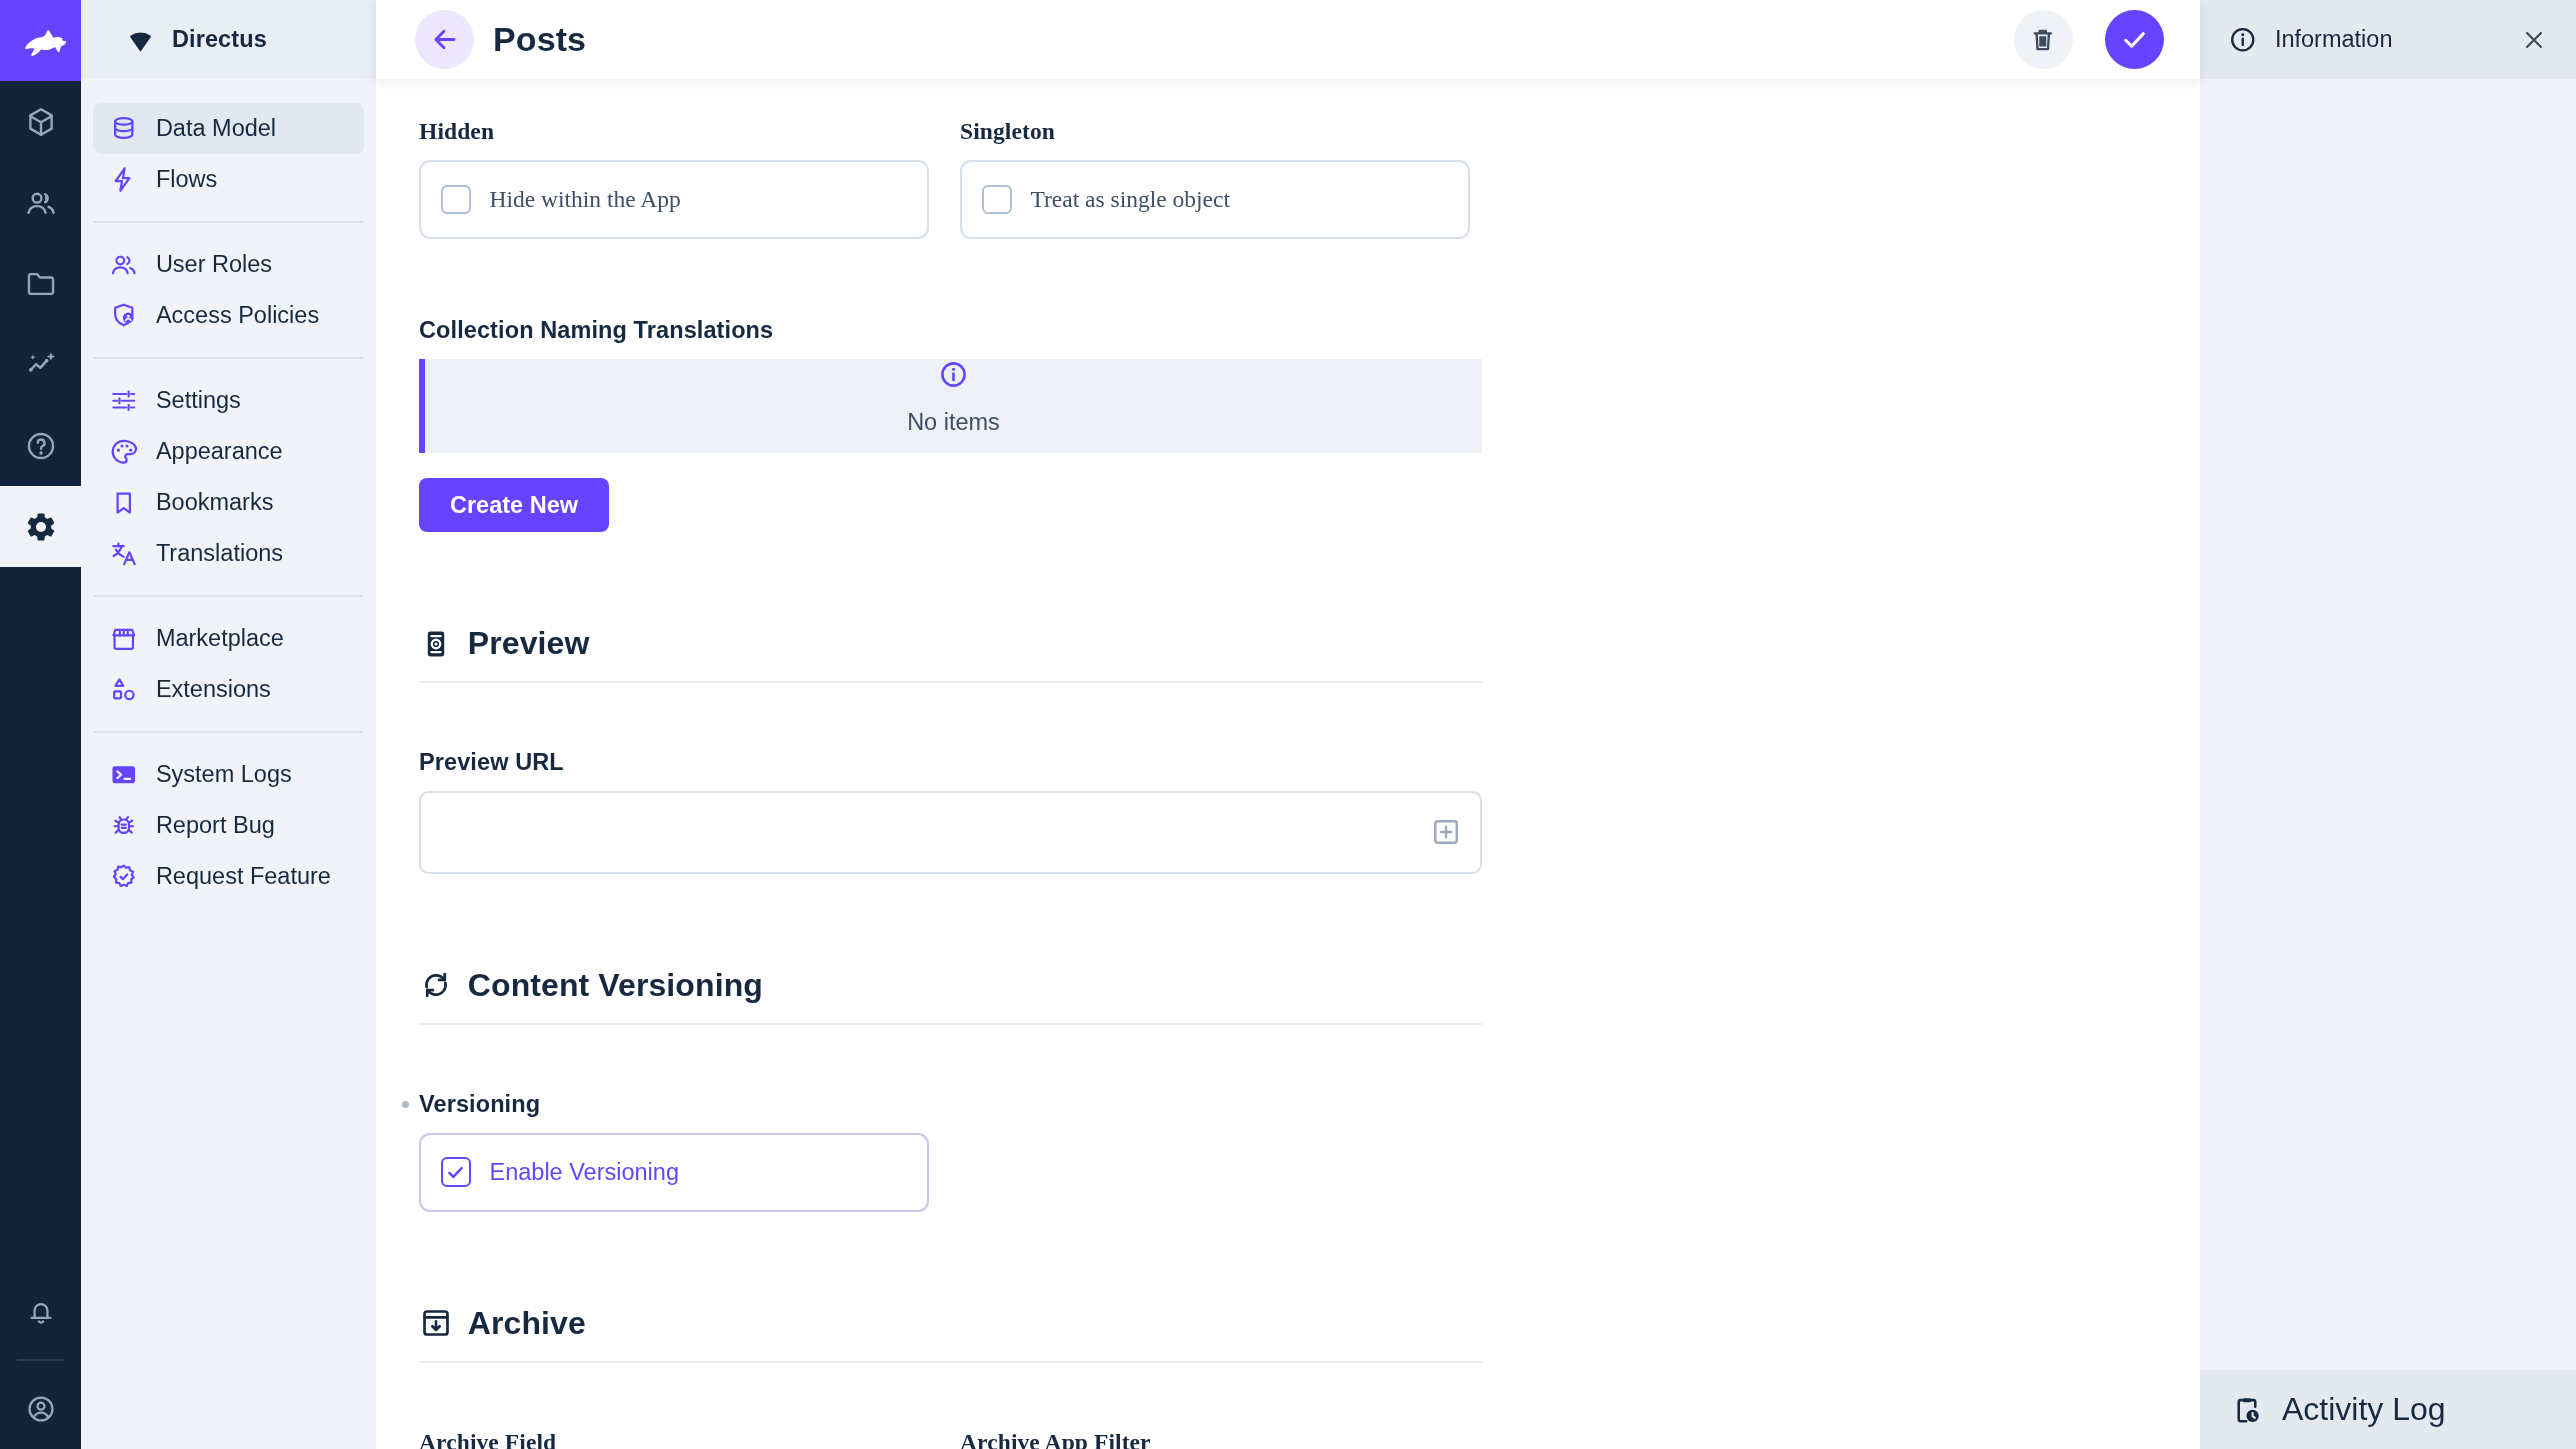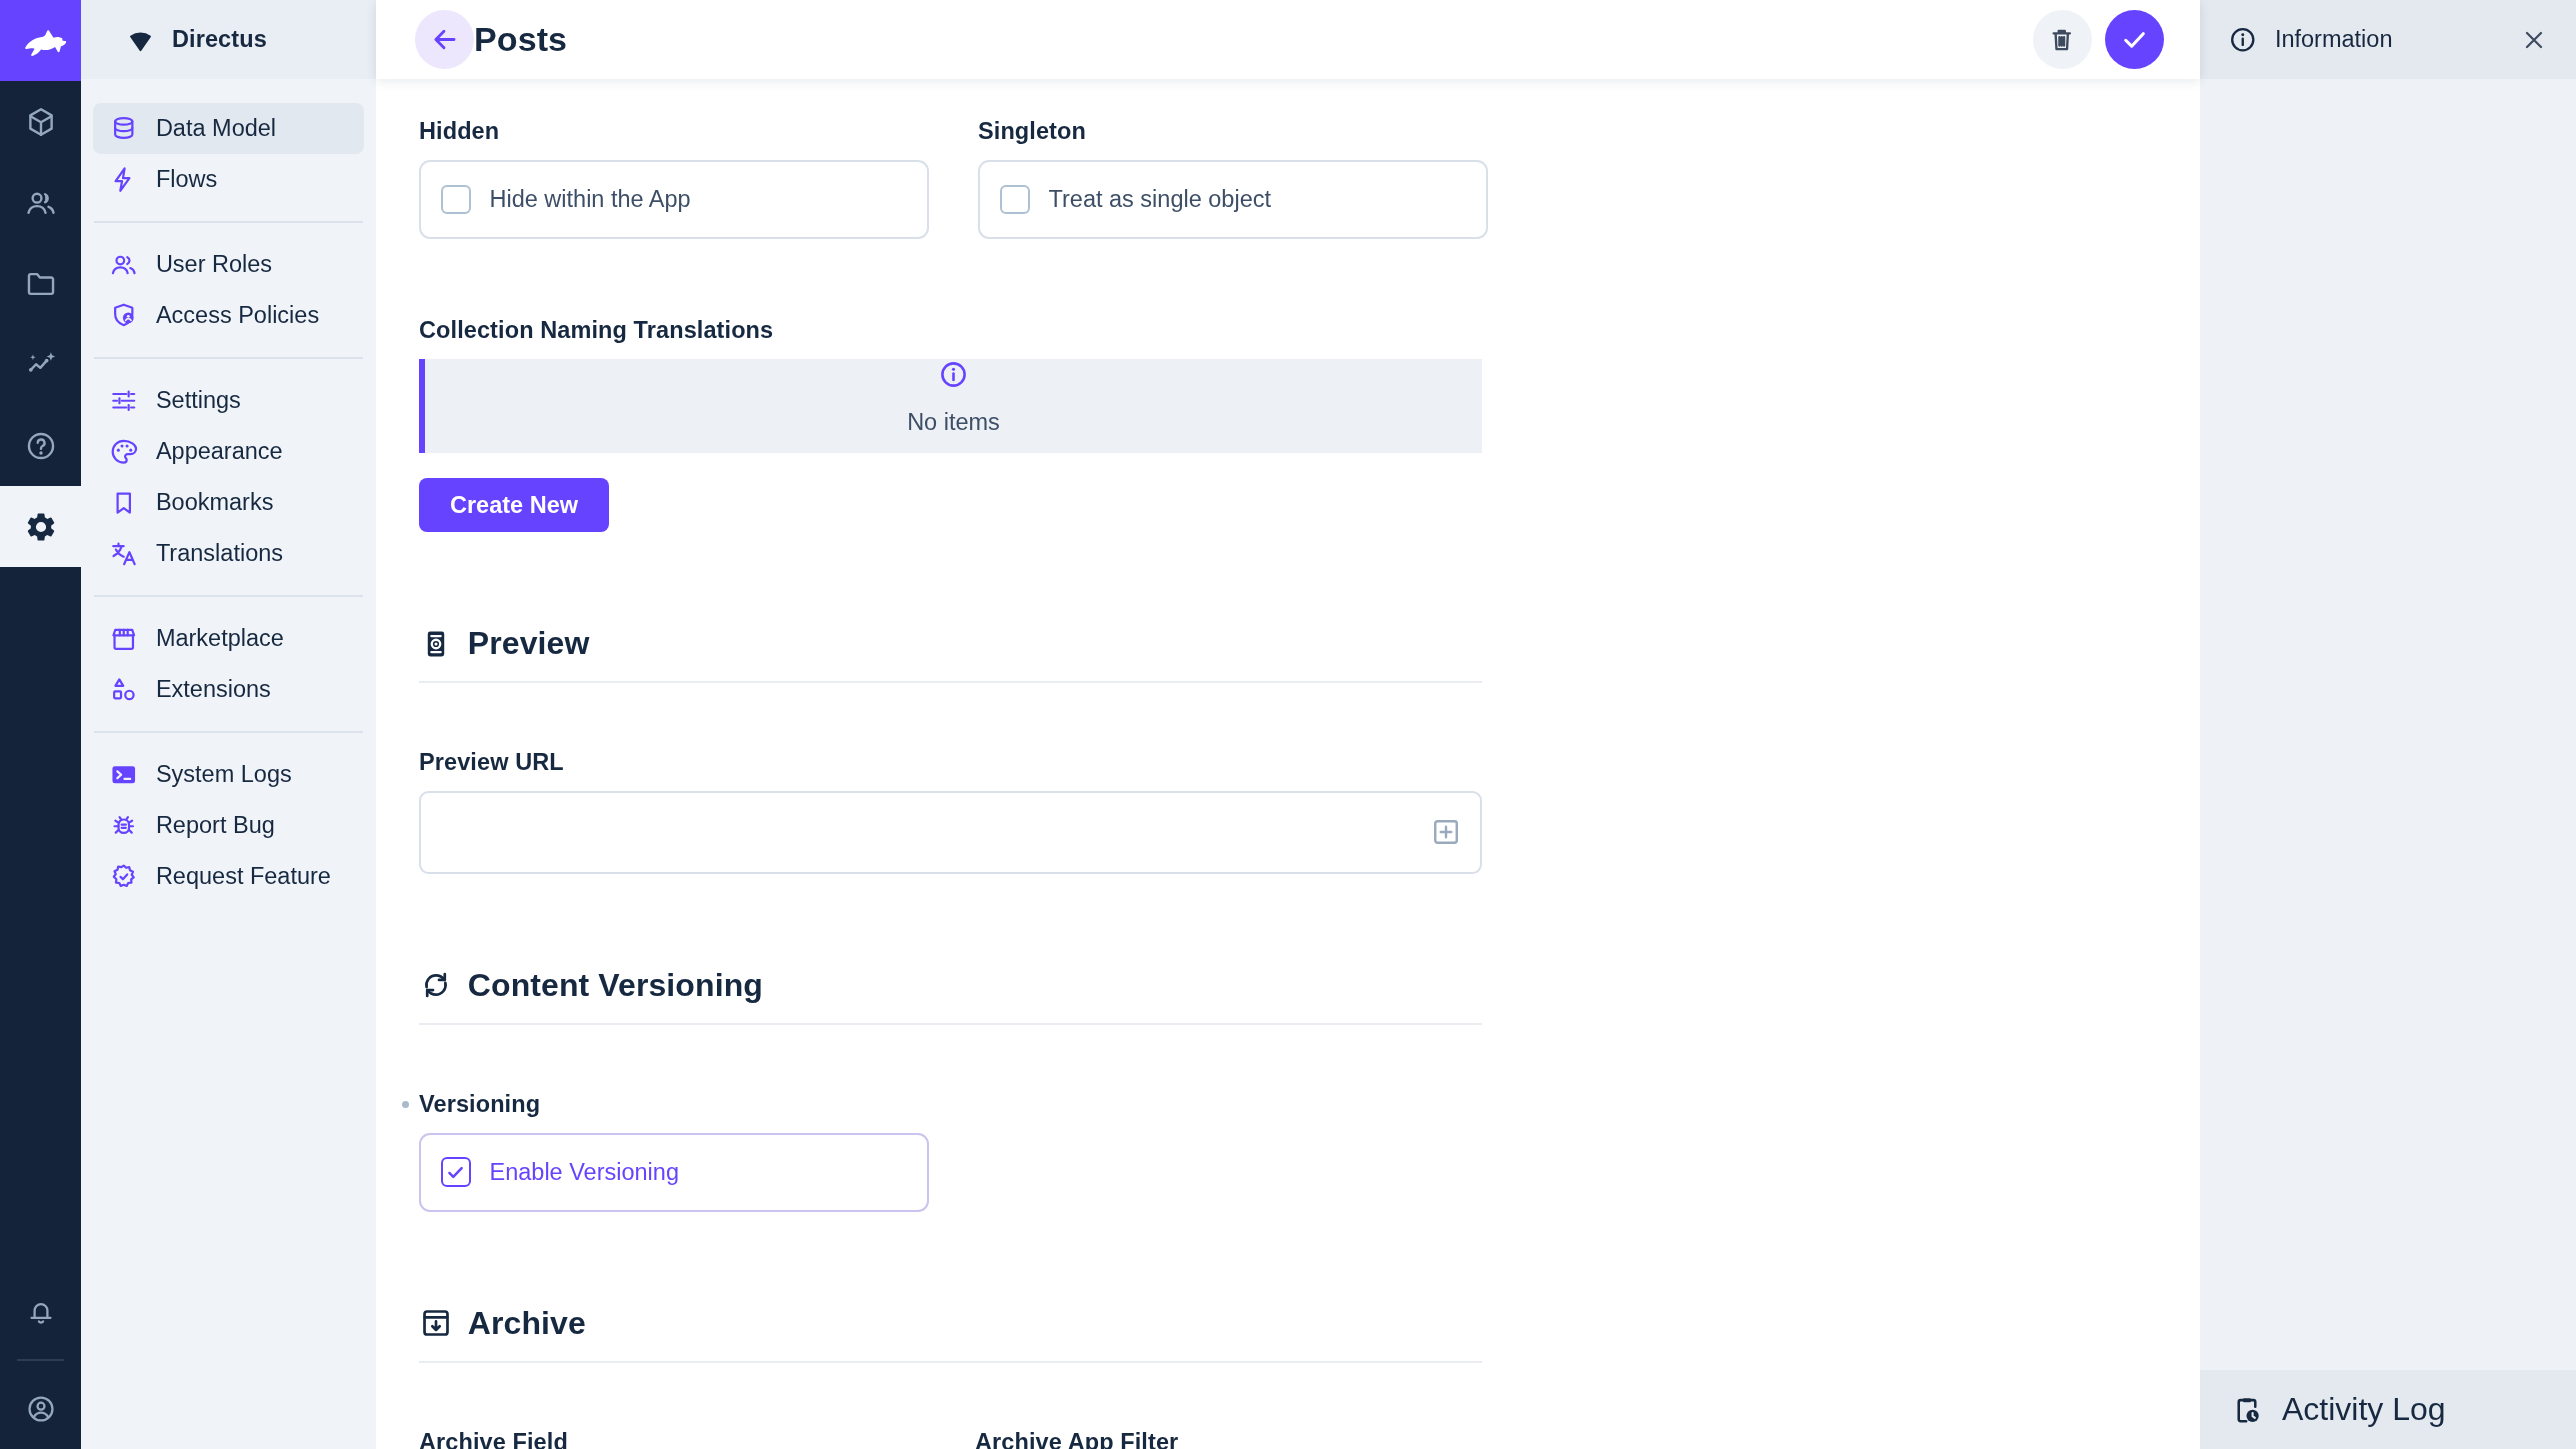--- a/index.html
+++ b/index.html
@@ -28,31 +28,31 @@
   .nav-list { padding:24px 0 0 0; }
   .nav-item { height:51px; margin:0 12px; padding:0 16px; border-radius:8px;
     display:flex; align-items:center; gap:17.4px; font-size:23.5px; color:var(--text); cursor:pointer; }
   .nav-item.active { background:var(--nav_active_bg); }
   .nav-icon { color:var(--accent); flex:none; display:flex; }
   .nav-divider { height:2px; background:var(--divider); margin:16px 13.4px; }
 
   
   .main { flex:1; min-width:0; display:flex; flex-direction:column; background:#fff; }
   .main-header { height:79px; flex:none; display:flex; align-items:center;
-    padding:0 36px 0 39px; position:relative; z-index:2;
+    padding:0 36px 0 39px; gap:19px; position:relative; z-index:2;
     background:#fff; box-shadow:0 3.4px 10.7px rgba(23,41,64,.10); }
   .round-btn { width:59px; height:59px; border-radius:50%; flex:none;
     display:flex; align-items:center; justify-content:center; cursor:pointer; }
   .back-btn { background:var(--accent_light); color:var(--accent); }
   .page-title { font-size:34px; font-weight:700; flex:1; letter-spacing:0.1px; }
   .trash-btn { background:#EFF3F7; color:#3E4B5F; margin-right:13.4px; }
   .save-btn { background:var(--accent); color:#fff; }
 
   .content { flex:1; overflow:hidden; padding:39px 0 0 43px; }
-  .grid { display:flex; gap:49px; }
+  .grid { display:flex; gap:31px;font-family:Liberation Serif, serif; }
   .field { width:510px; }
   .field.full { width:1063px; }
   .label { font-size:23.5px; font-weight:600; margin-bottom:14.8px; position:relative;
     display:flex; align-items:center; letter-spacing:0.1px; }
   .edit-dot { position:absolute; left:-17.4px; width:7.4px; height:7.4px; border-radius:50%;
     background:#A9BACB; }
   .box { border:2px solid var(--border); border-radius:11px; height:79px;
     display:flex; align-items:center; padding:0 20px; background:#fff; cursor:pointer; }
   .box.purple-border { border-color:var(--versioning_border); }
   .cb { width:29.5px; height:29.5px; flex:none; border:2.7px solid var(--border_strong);

